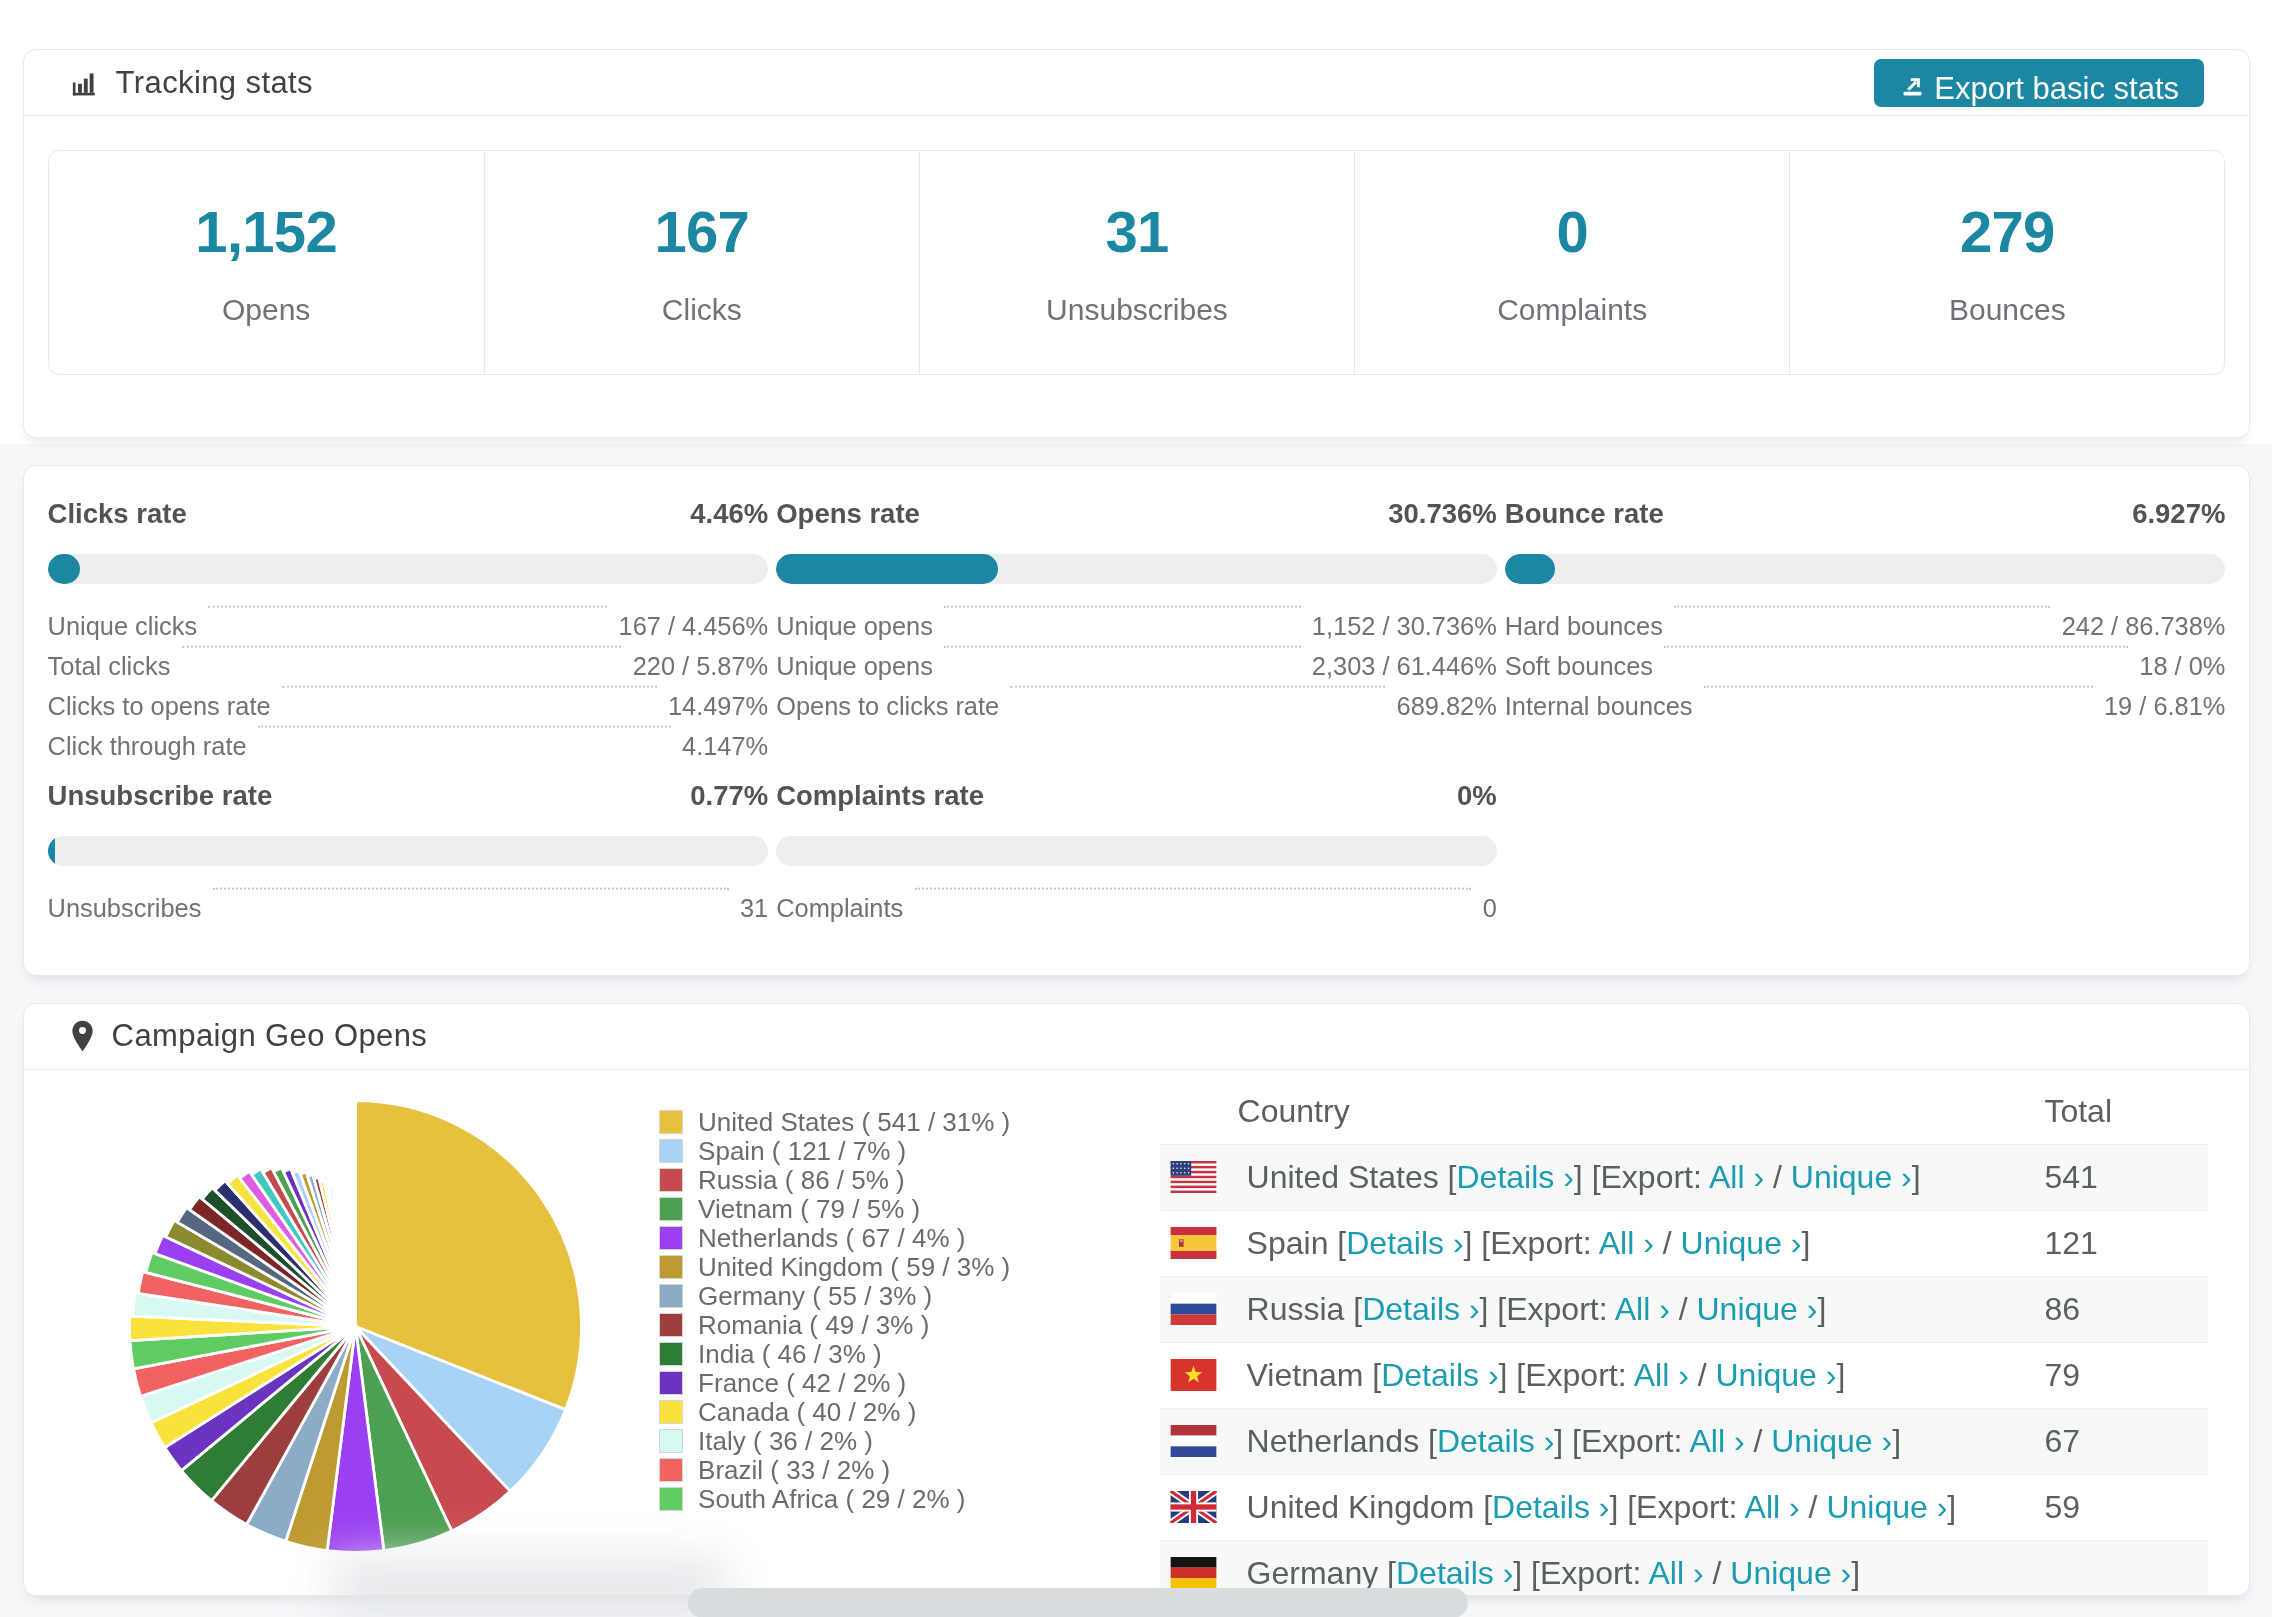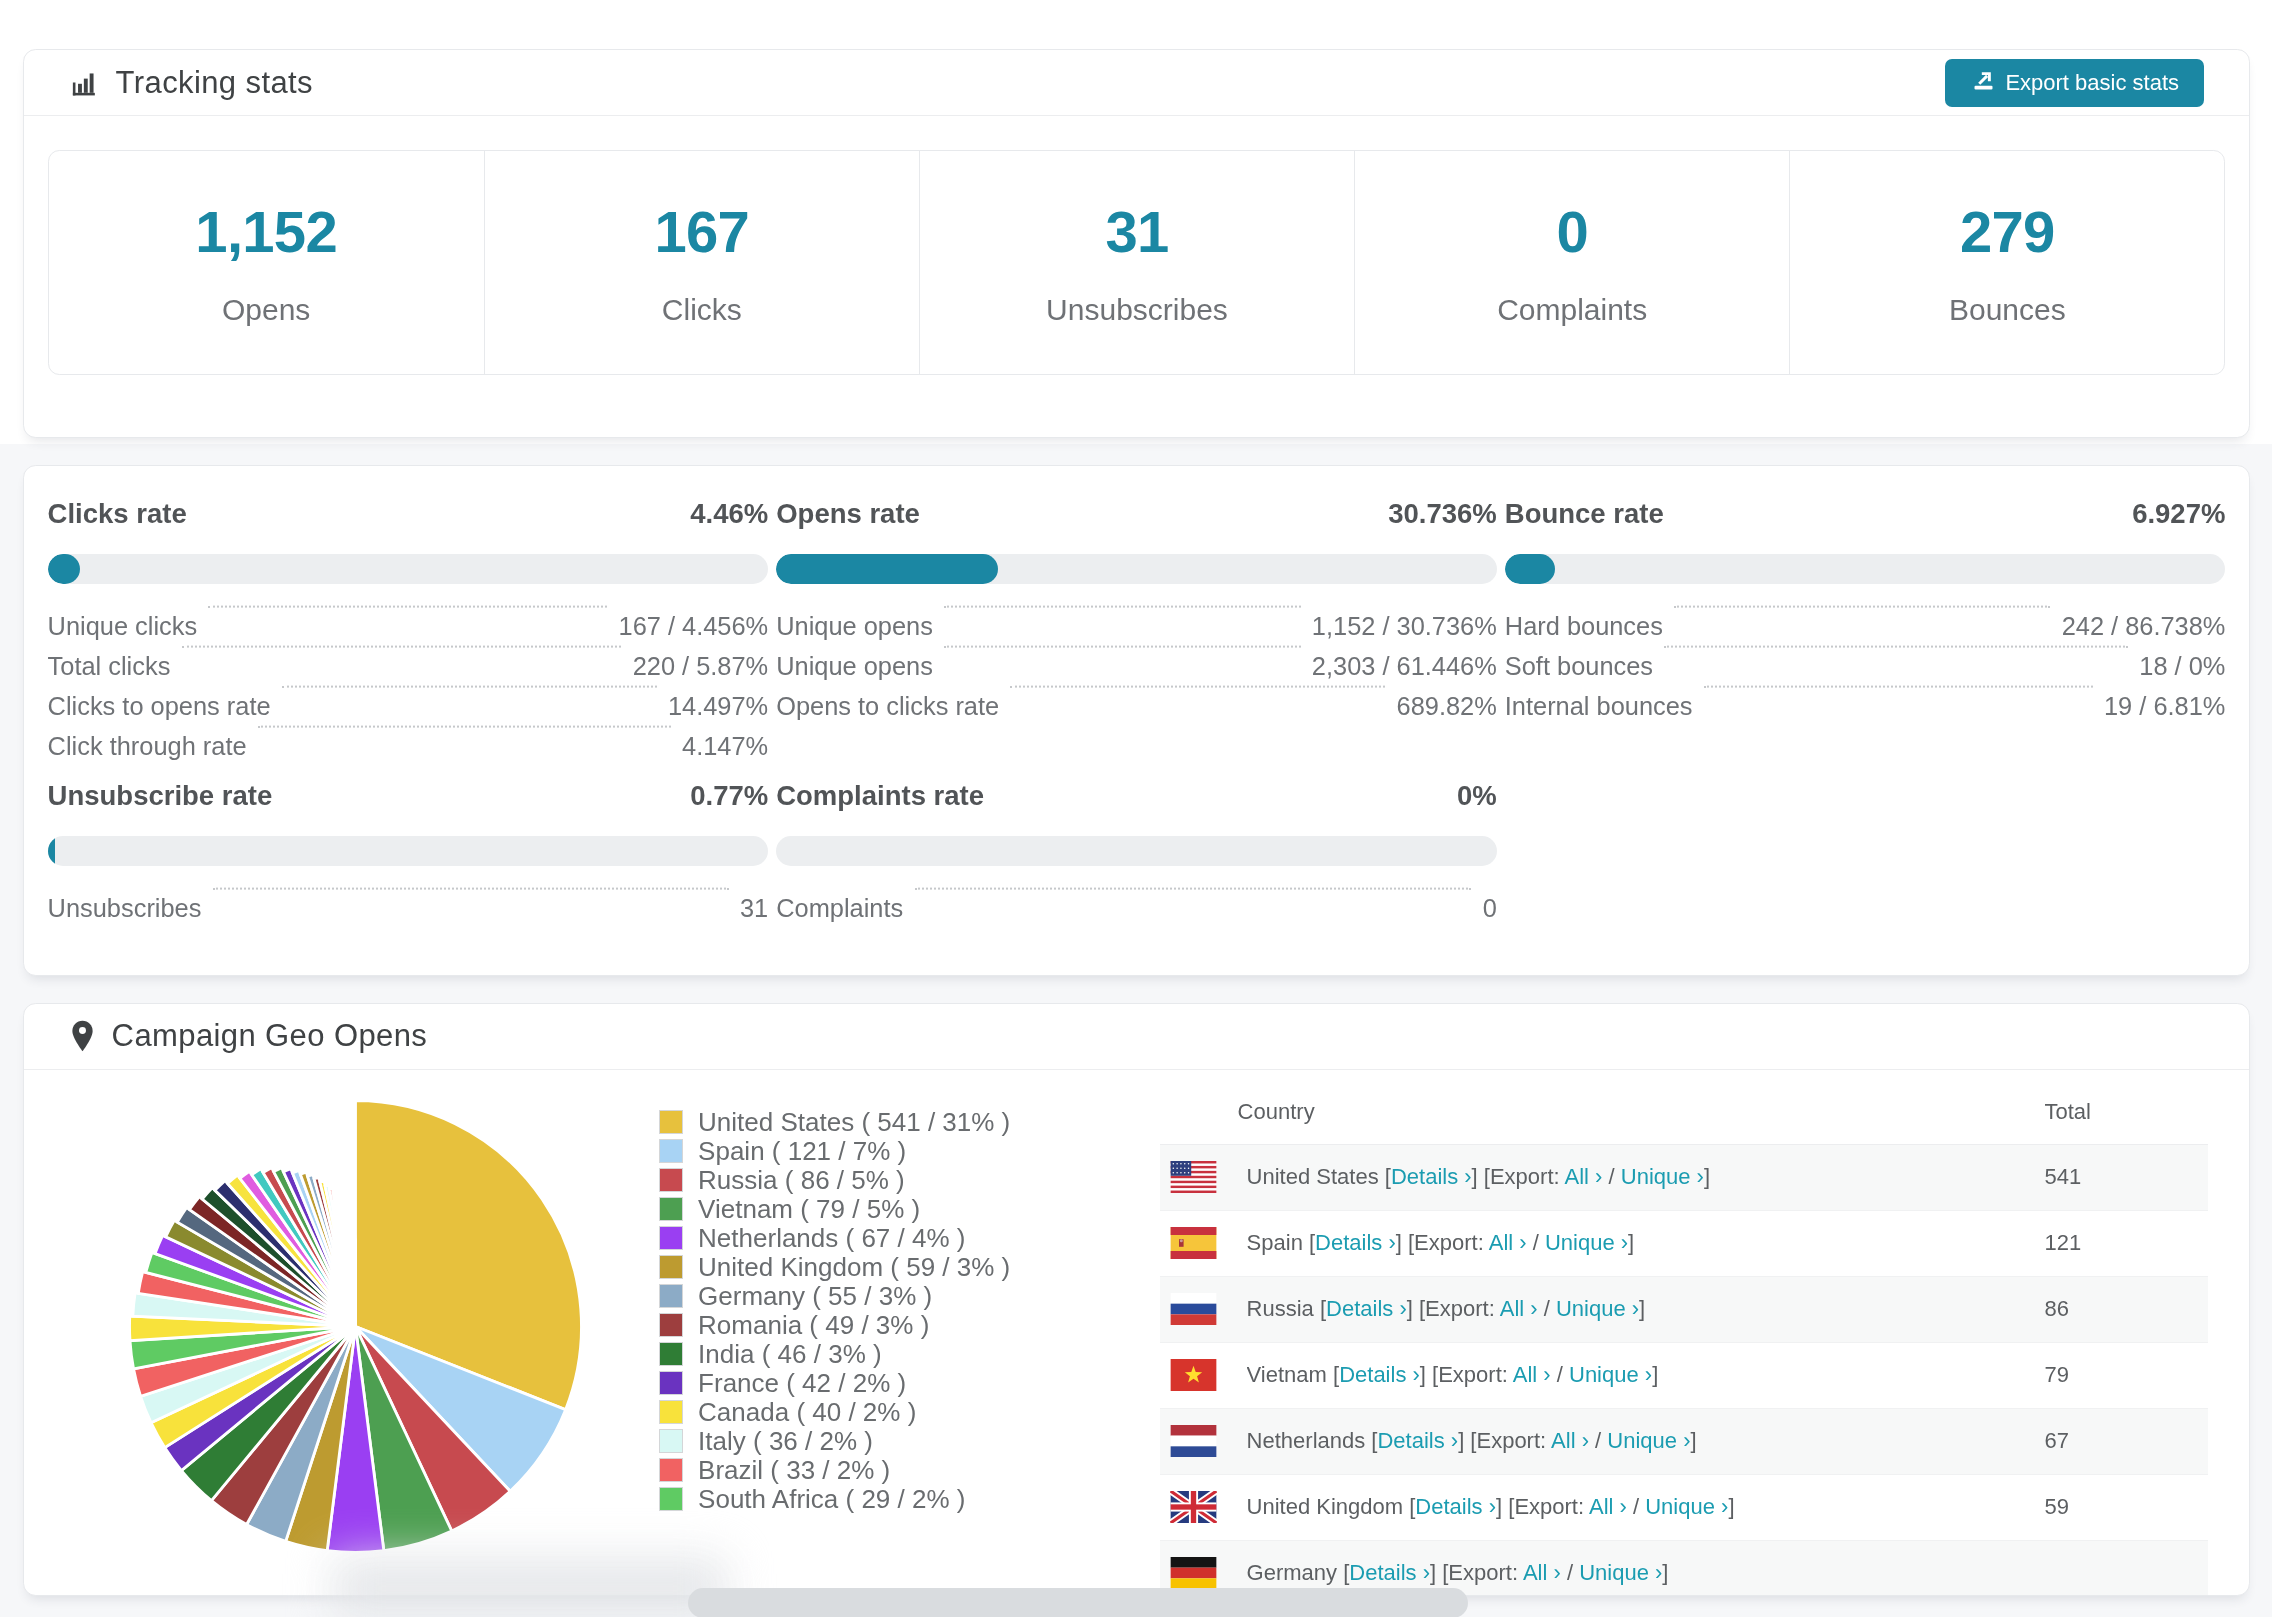--- a/index.html
+++ b/index.html
@@ -32,29 +32,29 @@
     color: #3f4244;
     margin-left: 16px;
   }
   .head-icon { display: flex; align-items: center; }
 
   
   #card-tracking { margin-top: 49px; }
   .export-btn {
     margin-left: auto;
     display: flex;
-    align-items: center;
+    align-items: flex-end;
     gap: 8px;
     background: #1b87a3;
     color: #fff;
     border: none;
     border-radius: 7px;
     height: 48px;
     padding: 0 25.4px;
-    font-size: 22px;
+    font-size: 31px;
     font-family: inherit;
     cursor: pointer;
   }
   .stats-wrap { padding: 34px 24px 62px; }
   .stats-grid {
     display: grid;
     grid-template-columns: repeat(5, 1fr);
     border: 1.4px solid #e7e9ec;
     border-radius: 11.3px;
     height: 225px;
@@ -95,21 +95,21 @@
   .geo-body { display: flex; height: 525px; overflow: hidden; padding-top: 10px; }
   .pie-wrap { width: 635px; flex: none; display: flex; justify-content: center; padding: 12.7px 0 0 28px; }
   #pie-svg { width: 469px; height: 469px; flex: none; }
   .legend { width: 332px; flex: none; margin-top: 28px; list-style: none; }
   .legend li { display: flex; align-items: center; height: 29px; gap: 15.5px; font-size: 26px; color: #696c6f; white-space: nowrap; }
   .swatch {
     width: 24px; height: 24px; flex: none;
     border: 1.4px solid #d4d6d8; padding: 2.8px;
     background-clip: content-box;
   }
-  .geo-table { flex: 1; margin: 0 41px 0 169px; font-size: 22px; color: #5c5f62; }
+  .geo-table { flex: 1; margin: 0 41px 0 169px; font-size: 32px; color: #5c5f62; }
   .gt-head { display: flex; align-items: center; height: 65px; padding-left: 78px; border-bottom: 1.4px solid #ecedef; }
   .gt-head .col-country { flex: 1; }
   .gt-head .col-total { width: 164px; }
   .gt-row { display: flex; align-items: center; height: 66px; padding-left: 10px; border-bottom: 1.4px solid #f0f1f2; }
   .gt-rows .gt-row:nth-child(odd) { background: #f7f8f8; }
   .flag { width: 47px; height: 32px; margin-right: 30px; flex: none; }
   .flag svg { width: 100%; height: 100%; display: block; }
   .row-text { flex: 1; white-space: nowrap; overflow: hidden; }
   .row-total { width: 164px; }
   .link { color: #1b9cb1; text-decoration: none; cursor: pointer; }

